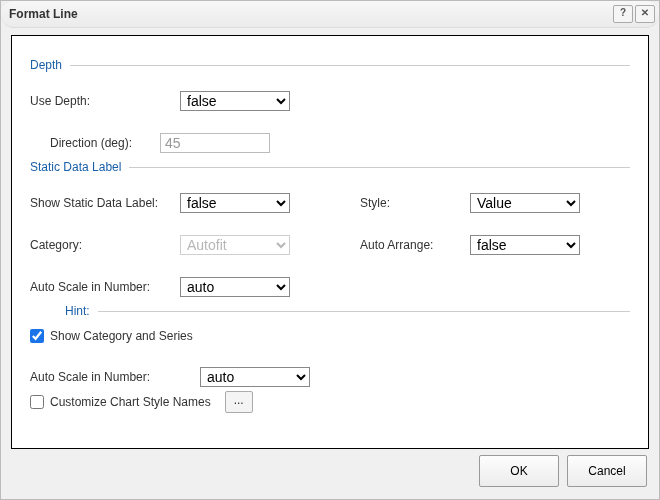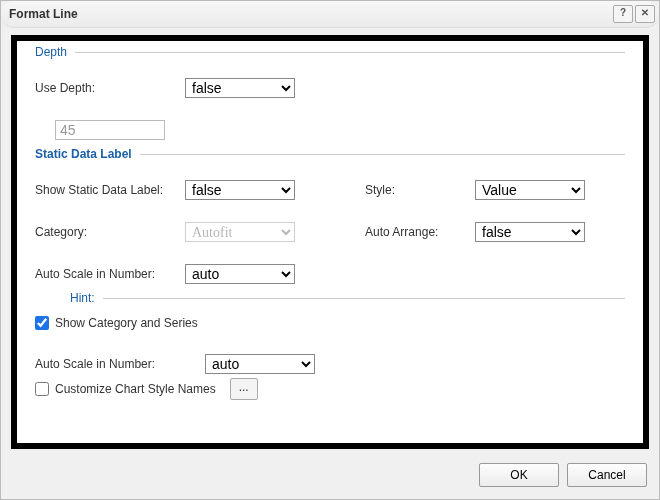--- a/index.html
+++ b/index.html
@@ -50,24 +50,24 @@
     color: #555;
     border-radius: 2px;
     cursor: pointer;
   }
   .content {
     position: absolute;
     left: 10px;
     right: 10px;
     top: 34px;
     bottom: 50px;
-    border: 6px solid #000000;
+    border: 1px solid #000000;
     background: #fff;
     box-sizing: border-box;
-    padding: 2px 18px;
+    padding: 20px 18px;
   }
   .section-header {
     display: flex;
     align-items: center;
     gap: 8px;
     margin-top: 2px;
     margin-bottom: 6px;
   }
   .section-header .sh-label {
     color: #1a5fa8;
@@ -119,21 +119,20 @@
   }
   input.ctrl[disabled] {
     color: #999;
     border-color: #bbb;
     background: #fff;
   }
   select.ctrl[disabled] {
     color: #999;
     border-color: #bbb;
     background: #fff;
-    font-family: Liberation Serif, serif;
   }
   .chk-row {
     display: flex;
     align-items: center;
     height: 24px;
     gap: 6px;
   }
   input[type=checkbox] {
     width: 14px;
     height: 14px;
@@ -154,21 +153,21 @@
   }
   .dialog-buttons {
     position: absolute;
     right: 12px;
     bottom: 12px;
     display: flex;
     gap: 8px;
   }
   .dlg-btn {
     min-width: 80px;
-    height: 24px;
+    height: 32px;
     border: 1px solid #999;
     background: linear-gradient(#fdfdfd, #ececec);
     font-family: inherit;
     font-size: 12px;
     cursor: pointer;
     border-radius: 2px;
   }
 </style>
 </head>
 <body>
@@ -194,25 +193,26 @@
       <div class="col-left">
         <span class="lbl">Use Depth:</span>
         <select class="ctrl">
           <option>false</option>
         </select>
       </div>
     </div>
 
     <div class="row">
       <div class="col-right">
+        <span class="lbl-r">Direction (deg):</span>
         <input class="ctrl" type="text" disabled="" value="45" style="">
       </div>
     </div>
 
-    <div class="section-header" style="margin-top:4px;font-weight:bold;">
+    <div class="section-header" style="margin-top:4px;">
       <span class="sh-label">Static Data Label</span>
       <span class="sh-line"></span>
     </div>
 
     <div class="row">
       <div class="col-left">
         <span class="lbl">Show Static Data Label:</span>
         <select class="ctrl">
           <option>false</option>
         </select>

